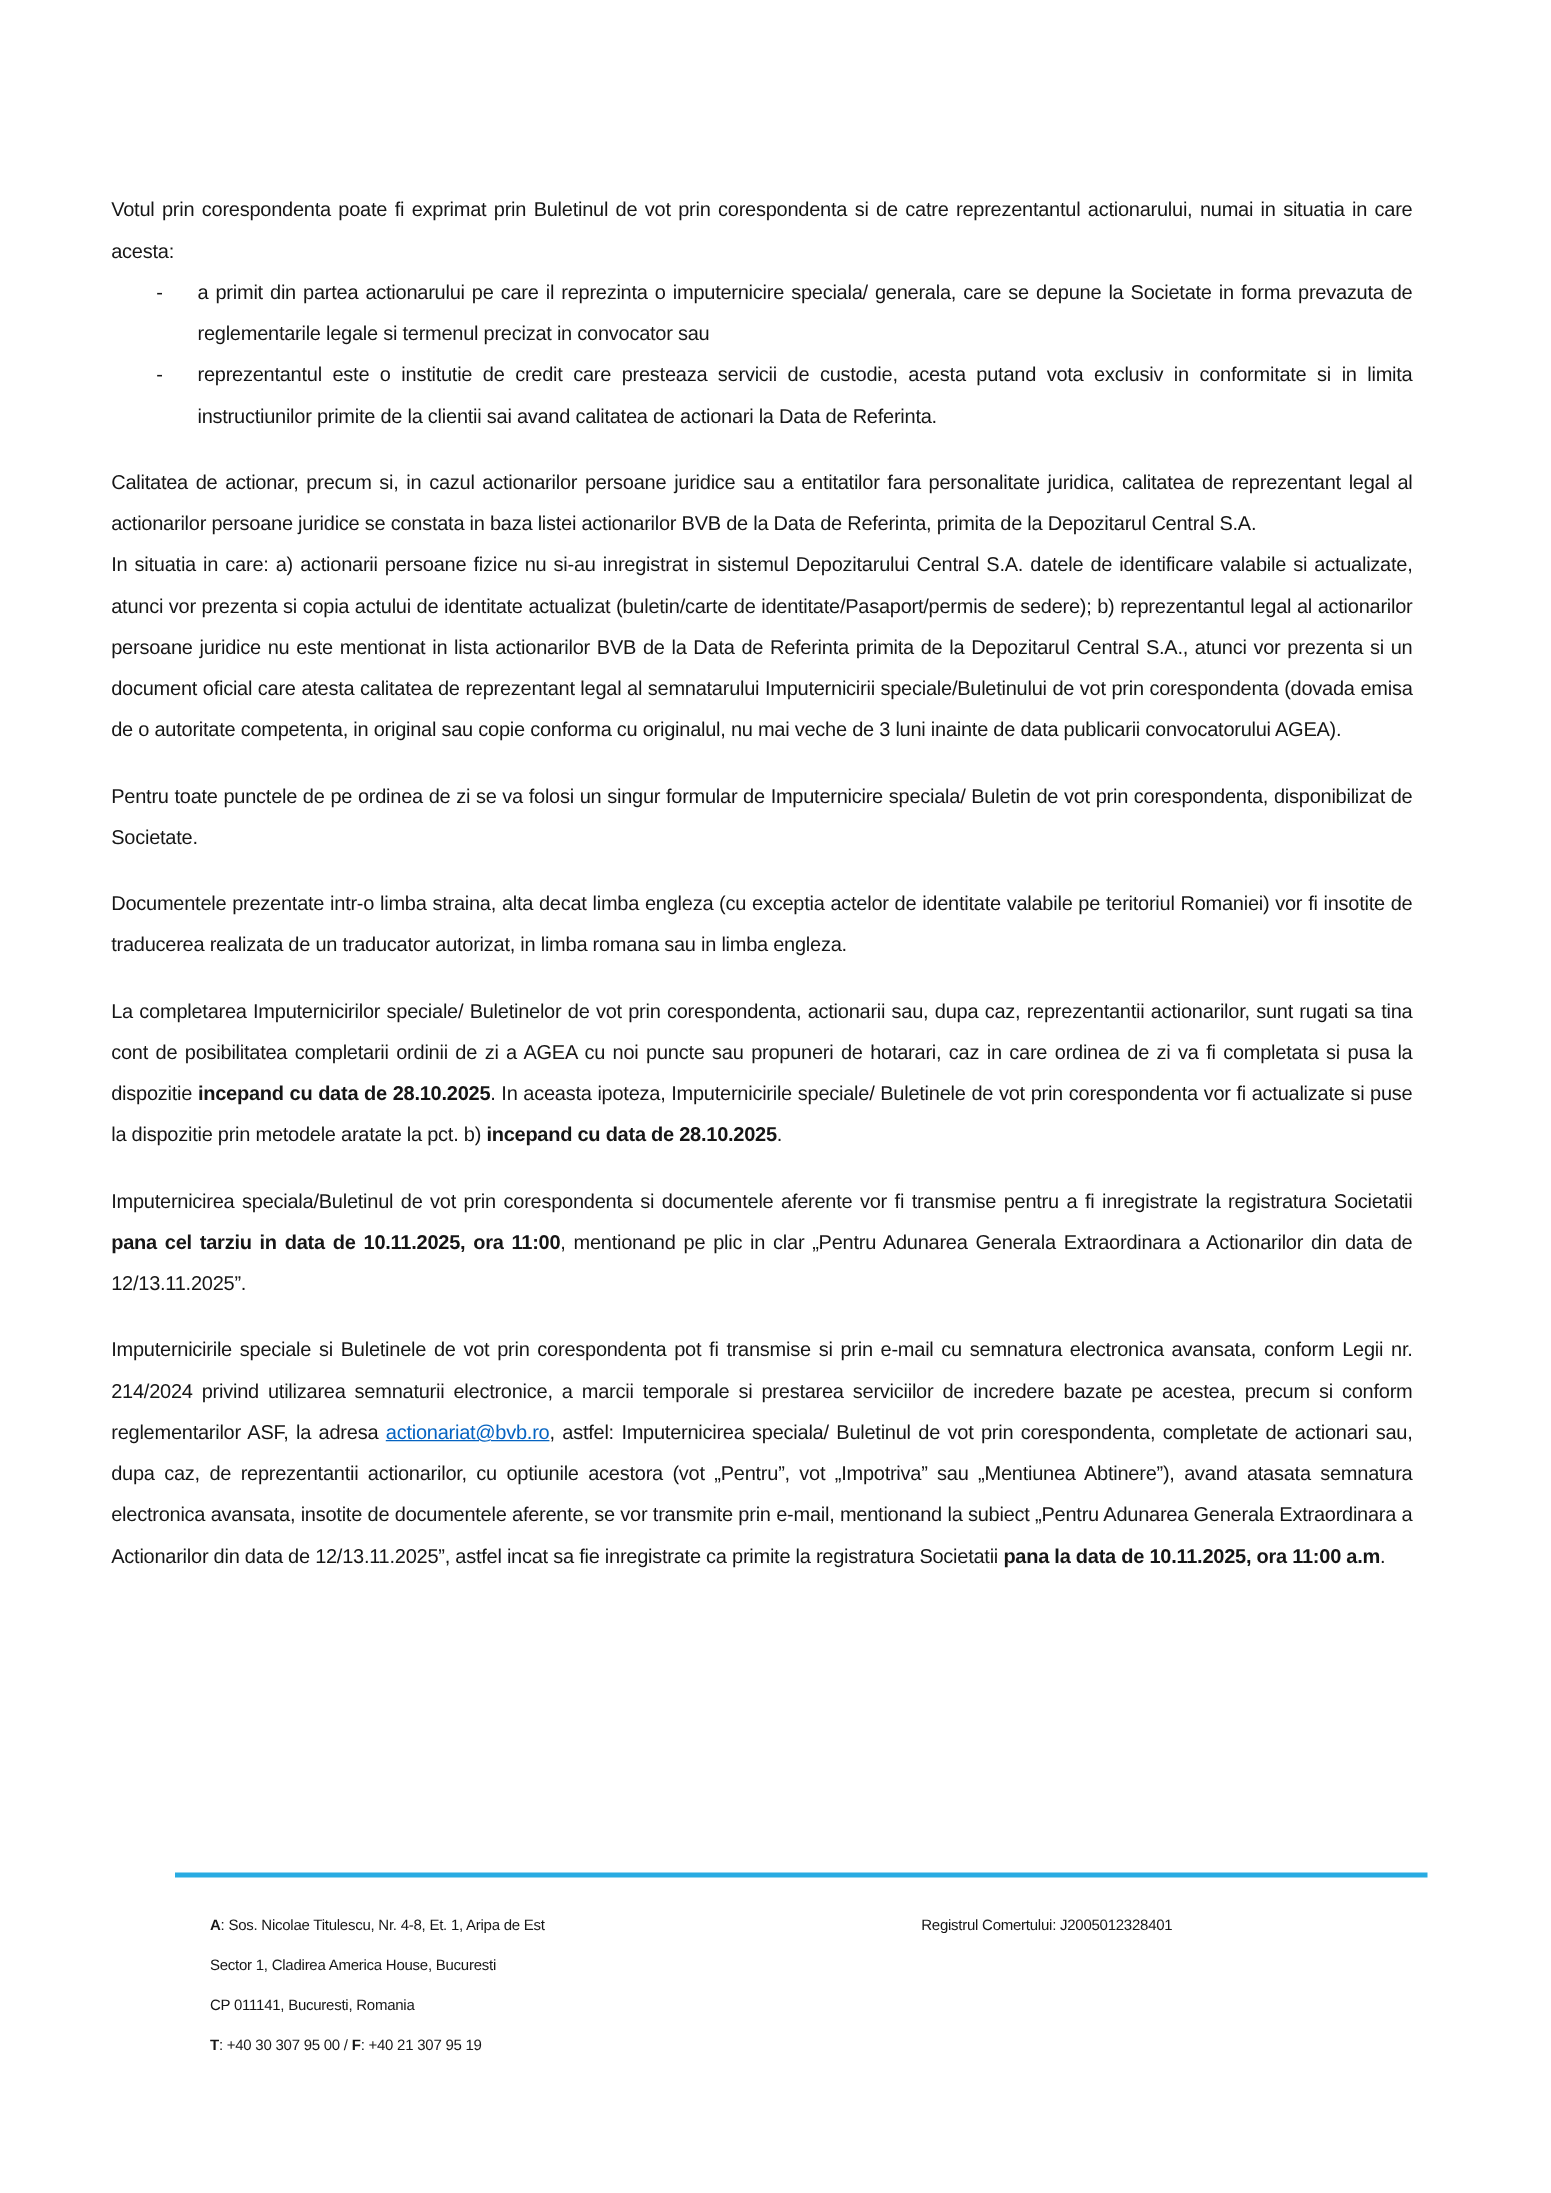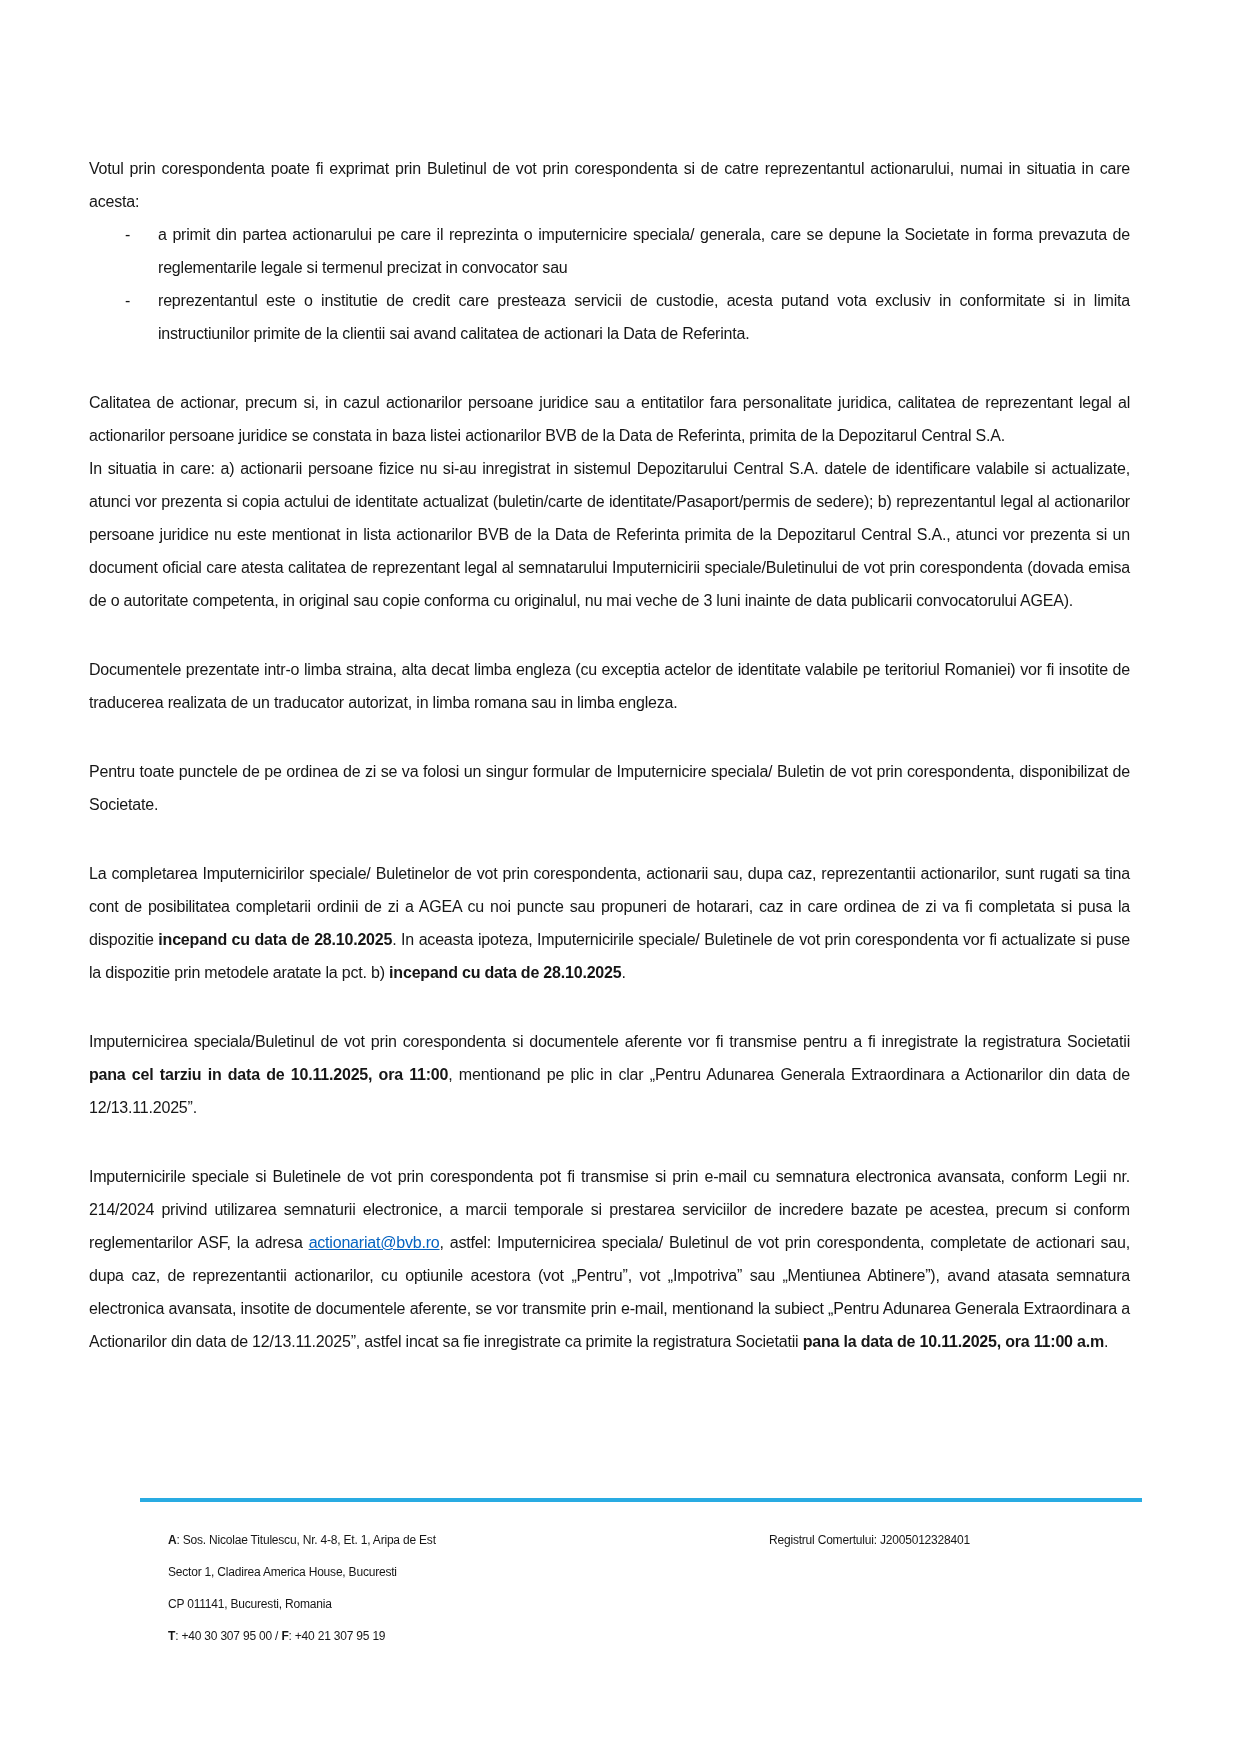--- a/index.html
+++ b/index.html
@@ -15,54 +15,54 @@
     position: absolute;
     top: 152px; left: 89px;
     width: 1041px;
   }
   .para, .bullet {
     font-size: 16px;
     line-height: 33px;
     letter-spacing: -0.2px;
     text-align: justify;
   }
-  .gap { margin-top: 36px; }
+  .gap { margin-top: 20px; }
   .bullet { display: flex; padding-left: 36px; }
   .bullet .marker { flex: 0 0 33px; width: 33px; }
   .bullet .btxt { flex: 1; display: block; text-align: justify; }
   .b { font-weight: bold; }
   a.link { color: var(--link, #0563c1); text-decoration: underline; cursor: pointer; }
   .footer { position: absolute; top: 1498px; left: 0; width: 1241px; }
   .footer-rule {
     position: absolute; top: 0; left: 140px;
     width: 1002px; height: 4px;
     background: var(--accent, #29abe2);
   }
   .footer-cols { position: absolute; top: 26px; left: 0; width: 1241px; }
   .fcol { position: absolute; font-size: 12px; line-height: 32px; letter-spacing: -0.2px; }
   .fcol.left  { left: 168px; width: 520px; }
-  .fcol.right { left: 737px; width: 420px; margin-left: 32px; }
+  .fcol.right { left: 737px; width: 420px; }
 </style>
 </head>
 <body style="color: rgb(22, 22, 22); background: rgb(255, 255, 255);">
 
 <div class="doc">
     <div class="para"><span>Votul prin corespondenta poate fi exprimat prin Buletinul de vot prin corespondenta si de catre reprezentantul  actionarului, numai in situatia in care acesta:</span></div>
     <div class="bullet">
       <span class="marker">-</span>
       <span class="btxt"><span>a primit din partea actionarului pe care il reprezinta o imputernicire speciala/ generala, care se depune la Societate in forma prevazuta de reglementarile legale si termenul precizat in convocator sau</span></span>
     </div>
     <div class="bullet">
       <span class="marker">-</span>
       <span class="btxt"><span>reprezentantul este o institutie de credit care presteaza servicii de custodie, acesta putand vota exclusiv in conformitate si in limita instructiunilor primite de la clientii sai avand calitatea de actionari la Data de Referinta.</span></span>
     </div>
     <div class="para gap"><span>Calitatea de actionar, precum si, in cazul actionarilor persoane juridice sau a entitatilor fara personalitate juridica, calitatea de reprezentant legal al actionarilor persoane juridice se constata in baza listei actionarilor BVB de la Data de Referinta, primita de la Depozitarul Central S.A.</span></div>
     <div class="para"><span>In situatia in care: a) actionarii persoane fizice nu si-au inregistrat in sistemul Depozitarului Central S.A. datele de identificare valabile si actualizate, atunci vor prezenta si copia actului de identitate actualizat (buletin/carte de identitate/Pasaport/permis de sedere);  b) reprezentantul legal al actionarilor persoane juridice nu este mentionat in lista actionarilor BVB de la Data de Referinta primita de la Depozitarul Central S.A., atunci vor prezenta si un document oficial care atesta calitatea de reprezentant legal al semnatarului Imputernicirii speciale/Buletinului de vot prin corespondenta (dovada emisa de o autoritate competenta, in original sau copie conforma cu originalul, nu mai veche de 3 luni inainte de data publicarii convocatorului AGEA).</span></div>
+    <div class="para gap"><span>Pentru toate punctele de pe ordinea de zi se va folosi un singur formular de Imputernicire speciala/ Buletin de vot prin corespondenta, disponibilizat de Societate.</span></div>
     <div class="para gap"><span>Documentele prezentate intr-o limba straina, alta decat limba engleza (cu exceptia actelor de identitate valabile pe teritoriul Romaniei) vor fi insotite de traducerea realizata de un traducator autorizat, in limba romana sau in limba engleza.</span></div>
-    <div class="para gap"><span>Pentru toate punctele de pe ordinea de zi se va folosi un singur formular de Imputernicire speciala/ Buletin de vot prin corespondenta, disponibilizat de Societate.</span></div>
     <div class="para gap"><span>La completarea Imputernicirilor speciale/ Buletinelor de vot prin corespondenta, actionarii sau, dupa caz, reprezentantii actionarilor, sunt rugati sa tina cont de posibilitatea completarii ordinii de zi a AGEA cu noi puncte sau propuneri de hotarari, caz in care ordinea de zi va fi completata si pusa la dispozitie </span><span class="b">incepand cu data de 28.10.2025</span><span>. In aceasta ipoteza, Imputernicirile speciale/ Buletinele de vot prin corespondenta vor fi actualizate si puse la dispozitie prin metodele aratate la pct. b) </span><span class="b">incepand cu data de 28.10.2025</span><span>.</span></div>
     <div class="para gap"><span>Imputernicirea speciala/Buletinul de vot prin corespondenta si documentele aferente vor fi transmise pentru a fi inregistrate la registratura Societatii </span><span class="b">pana cel tarziu in data de 10.11.2025, ora 11:00</span><span>, mentionand pe plic in clar „Pentru Adunarea Generala Extraordinara a Actionarilor din data de 12/13.11.2025”.</span></div>
     <div class="para gap"><span>Imputernicirile speciale si Buletinele de vot prin corespondenta pot fi transmise si prin e-mail cu semnatura electronica avansata, conform Legii nr. 214/2024 privind utilizarea semnaturii electronice, a marcii temporale si prestarea serviciilor de incredere bazate pe acestea, precum si conform reglementarilor ASF, la adresa </span><a class="link" href="#">actionariat@bvb.ro</a><span>, astfel: Imputernicirea speciala/ Buletinul de vot prin corespondenta, completate de actionari sau, dupa caz, de reprezentantii actionarilor, cu optiunile acestora (vot „Pentru”, vot „Impotriva” sau „Mentiunea Abtinere”), avand atasata semnatura electronica avansata, insotite de documentele aferente, se vor transmite prin e-mail, mentionand la subiect „Pentru Adunarea Generala Extraordinara a Actionarilor din data de 12/13.11.2025”, astfel incat sa fie inregistrate ca primite la registratura Societatii </span><span class="b">pana la data de 10.11.2025, ora 11:00 a.m</span><span>.</span></div>
   </div>
 
 <div class="footer">
   <div class="footer-rule"></div>
   <div class="footer-cols">
     <div class="fcol left">
         <div><span class="b">A</span><span>: Sos. Nicolae Titulescu, Nr. 4-8, Et. 1, Aripa de Est</span></div>

